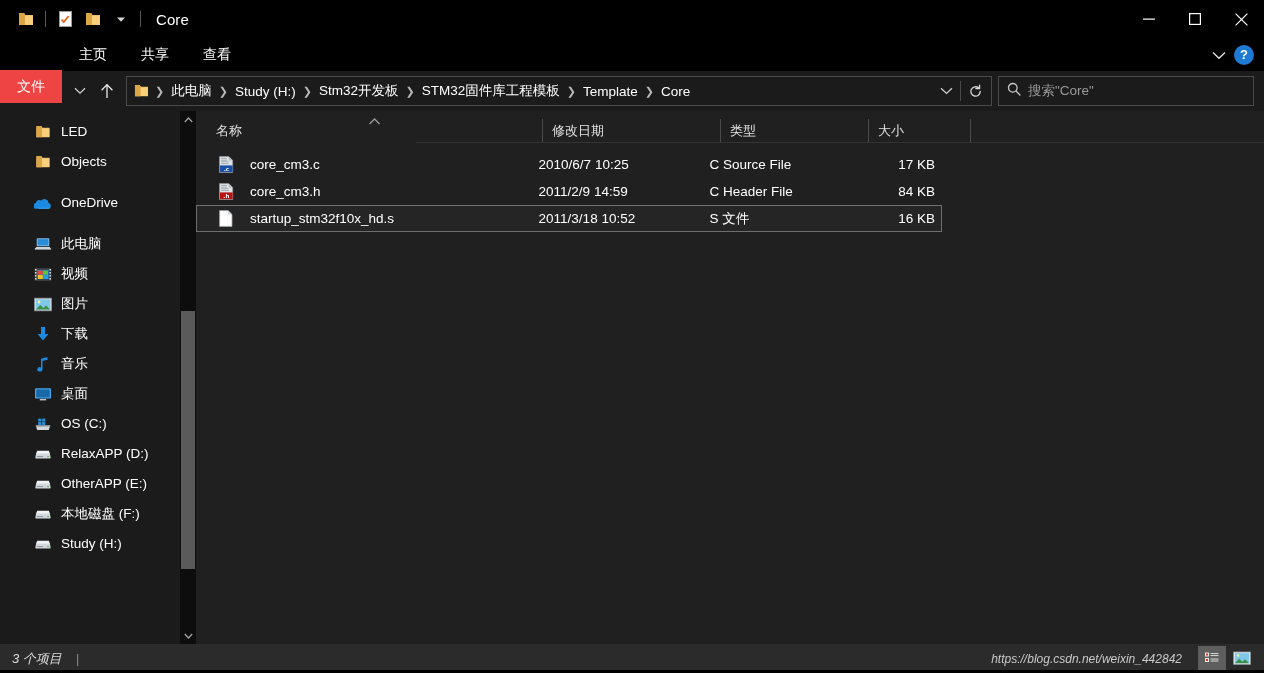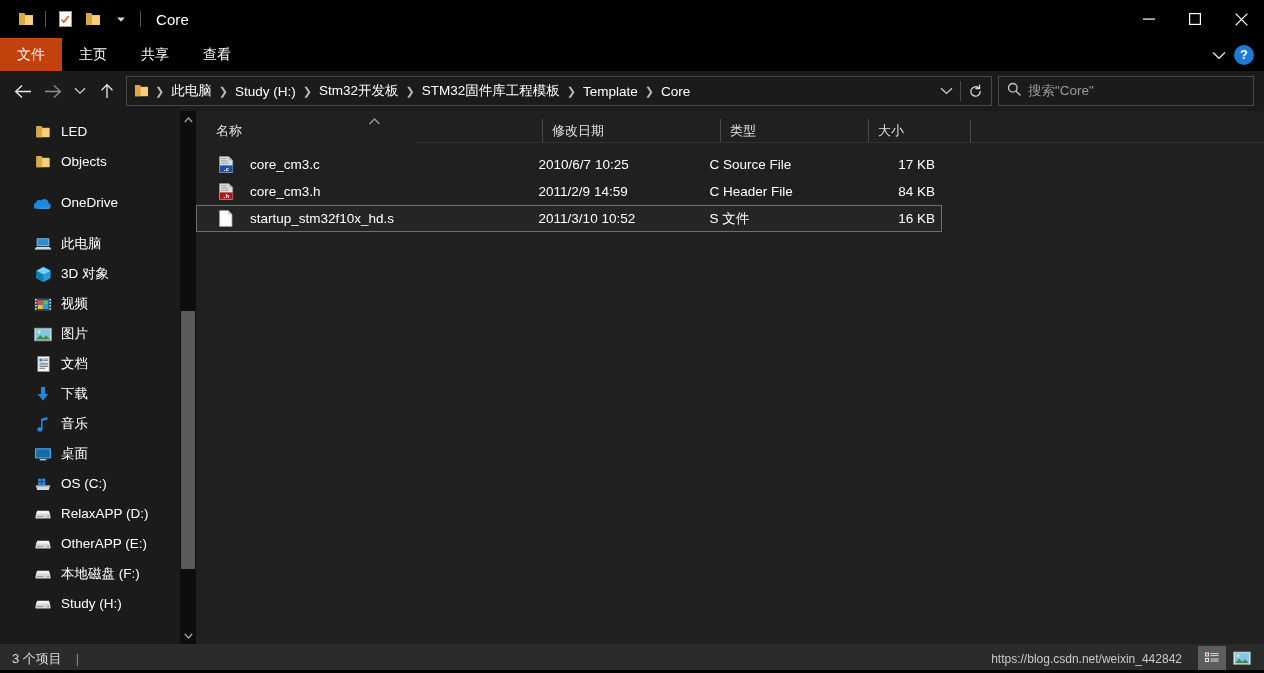--- a/index.html
+++ b/index.html
@@ -66,21 +66,21 @@
     align-items: stretch;
     position: relative;
   }
   .tab {
     display: flex; align-items: center; justify-content: center;
     color: #ffffff;
     font-size: 14px;
     padding: 0 17px;
     height: 33px;
   }
-  .tab.active { background: #c2410c; color: #ffffff; }
+  .tab.active { background: #ef4444; color: #ffffff; margin-top: 32px; }
   .ribbon-right {
     margin-left: auto;
     display: flex; align-items: center;
     padding-right: 10px;
     gap: 8px;
   }
   .help-btn {
     width: 20px; height: 20px; border-radius: 50%;
     background: #1e7ad4;
     color: #ffffff;
@@ -287,20 +287,21 @@
 
   
   .statusbar {
     height: 29px;
     flex: 0 0 29px;
     background: #2b2b2b;
     display: flex;
     align-items: center;
     padding-left: 12px;
     position: relative;
+    font-style: italic;
   }
   .status-text { color: #dcdcdc; font-size: 13px; }
   .status-sep { color: #8a8a8a; font-size: 13px; margin-left: 14px; }
   .viewbtns {
     position: absolute;
     right: 8px; top: 0; height: 29px;
     display: flex; align-items: center; gap: 2px;
   }
   .viewbtn {
     width: 28px; height: 25px;
@@ -519,30 +520,20 @@
             <svg width="19" height="16" viewBox="0 0 20 16">
               <rect x="3" y="1.5" width="14" height="9" rx="0.8" fill="#7fbde8"></rect>
               <rect x="4.1" y="2.6" width="11.8" height="6.8" fill="#2a8ed6"></rect>
               <path d="M0.8 13.6h18.4l-1.8-2.4H2.6z" fill="#cfd6da"></path>
               <path d="M0.8 13.6h18.4v0.9H0.8z" fill="#9aa4ab"></path>
             </svg>
           </span>
           <span class="nav-label">此电脑</span>
         </div>
 
-        <div class="nav-item child">
-          <span class="nav-ico">
-            <svg width="17" height="17" viewBox="0 0 18 18">
-              <path d="M9 1L16.5 5v8L9 17 1.5 13V5z" fill="#1f9ed9"></path>
-              <path d="M9 1L16.5 5 9 9 1.5 5z" fill="#6fd6f5"></path>
-              <path d="M9 9v8L1.5 13V5z" fill="#0e7fb5"></path>
-            </svg>
-          </span>
-          <span class="nav-label">3D 对象</span>
-        </div>
 
         <div class="nav-item child">
           <span class="nav-ico">
             <svg width="18" height="15" viewBox="0 0 18 15">
               <rect x="0.5" y="1" width="17" height="13" fill="#3a3a3a"></rect>
               <rect x="3.2" y="2.8" width="11.6" height="9.4" fill="#1f7fc4"></rect>
               <rect x="4" y="3.6" width="4.8" height="4" fill="#e84a3a"></rect>
               <rect x="9.2" y="3.6" width="4.8" height="4" fill="#5fc23a"></rect>
               <rect x="4" y="8" width="4.8" height="4" fill="#f0c020"></rect>
               <rect x="9.2" y="8" width="4.8" height="4" fill="#2aa0e0"></rect>
@@ -566,39 +557,20 @@
             <svg width="18" height="15" viewBox="0 0 18 15">
               <rect x="0.6" y="1.2" width="16.8" height="12.6" fill="#d8dde0" stroke="#8d979d" stroke-width="0.8"></rect>
               <rect x="1.8" y="2.4" width="14.4" height="10.2" fill="#7fc8ea"></rect>
               <path d="M1.8 12.6l4.4-4.6 3.2 3.1 2.6-2.6 4.2 4.1z" fill="#3f8f4a"></path>
               <circle cx="5" cy="5" r="1.4" fill="#f5ee9a"></circle>
             </svg>
           </span>
           <span class="nav-label">图片</span>
         </div>
 
-        <div class="nav-item child">
-          <span class="nav-ico">
-            <svg width="15" height="16" viewBox="0 0 15 17">
-              <rect x="1.5" y="0.6" width="12" height="15.8" fill="#f4f6f8" stroke="#96a0a6" stroke-width="0.8"></rect>
-              <g fill="#2a7fc4">
-                <rect x="3.2" y="2.8" width="3" height="3"></rect>
-              </g>
-              <g fill="#5a6b75">
-                <rect x="7" y="2.8" width="5.2" height="0.9"></rect>
-                  <rect x="7" y="4.5" width="5.2" height="0.9"></rect>
-                <rect x="3.2" y="7.2" width="9" height="0.9"></rect>
-                  <rect x="3.2" y="9" width="9" height="0.9"></rect>
-                <rect x="3.2" y="10.8" width="9" height="0.9"></rect>
-                  <rect x="3.2" y="12.6" width="6" height="0.9"></rect>
-              </g>
-            </svg>
-          </span>
-          <span class="nav-label">文档</span>
-        </div>
 
         <div class="nav-item child">
           <span class="nav-ico">
             <svg width="16" height="16" viewBox="0 0 16 16">
               <path d="M6 1h4v7h3.4L8 14.4 2.6 8H6z" fill="#1b8ae0"></path>
             </svg>
           </span>
           <span class="nav-label">下载</span>
         </div>
 
@@ -771,21 +743,21 @@
         <div class="row selected">
           <div class="cell cell-name">
             <span class="file-ico">
               <svg width="14" height="17" viewBox="0 0 14 17">
                 <path d="M0.6 0.6h8.4l4 3.8v12H0.6z" fill="#fdfdfd" stroke="#9aa3a9" stroke-width="0.8"></path>
                 <path d="M9 0.6l4 3.8H9z" fill="#cfd6da"></path>
               </svg>
             </span>
             <span>startup_stm32f10x_hd.s</span>
           </div>
-          <div class="cell cell-date">2011/3/10 10:52</div>
+          <div class="cell cell-date">2011/3/18 10:52</div>
           <div class="cell cell-type">S 文件</div>
           <div class="cell cell-size">16 KB</div>
         </div>
 
       </div>
     </div>
   </div>
 
   <div class="statusbar">
     <span class="status-text">3 个项目</span>

